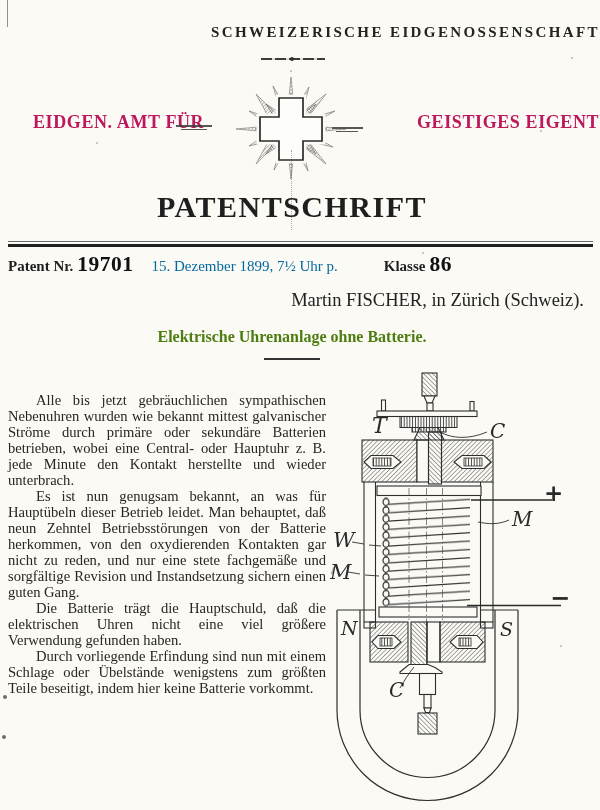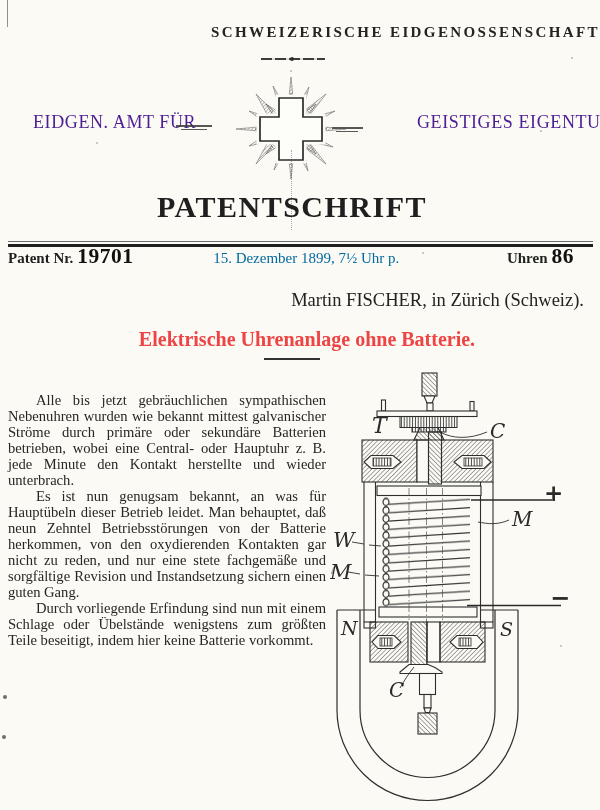--- a/index.html
+++ b/index.html
@@ -11,41 +11,41 @@
   .abs{position:absolute;}
   
   .small-header{
     top:24px; left:0; width:600px; text-align:right;
     font-size:15px; font-weight:600; letter-spacing:2.4px; color:#232323;
   }
   .dash-rule{ top:58px; left:261px; width:64px; height:2px;
     background:repeating-linear-gradient(90deg,#3c3c3c 0 11px, rgba(0,0,0,.12) 11px 14px);
   }
   .dash-rule .dot{ position:absolute; left:29px; top:-1px; width:4px; height:4px; background:#2e2e2e; border-radius:50%;}
-  .office{ font-size:18px; font-weight:400; letter-spacing:.6px; color:#4c1d95; white-space:nowrap;}
+  .office{ font-size:18px; font-weight:700; letter-spacing:.6px; color:#be185d; white-space:nowrap;}
   .office-left{ top:112px; left:33px;}
   .office-right{ top:112px; left:369px;margin-left:48px;}
   .emblem-dash{ background:#3a3a3a; height:1.5px; opacity:.85;}
   .center-dotted{ top:150px; left:291px; height:80px; width:0;
     border-left:1px dotted rgba(40,40,40,.38);}
   .doc-title{
     top:190px; left:-8px; width:600px; text-align:center;
     font-size:30px; font-weight:600; letter-spacing:1.5px; color:#1f1f1f;
   }
   .double-rule{ top:241px; left:8px; width:585px; height:2px;
     border-top:1px solid #6a6a6a; border-bottom:3px solid #1e1e1e;}
   
-  .info-row{ top:244px; left:8px; right:26px; display:flex;
-    justify-content:space-between; align-items:baseline;}
+  .info-row{ top:252px; left:8px; right:26px; display:flex;
+    align-items:baseline;gap:32px;}
   .lbl-bold{ font-size:15px; font-weight:700; color:#1f1f1f;}
   .big-num{ font-size:21.5px; font-weight:700; color:#111; letter-spacing:.5px;}
   .date-line{ font-size:15px; color:#0369a1; position:relative; left:-14px;}
   .inventor{ top:290px; left:0; width:584px; text-align:right; font-size:18.5px; color:#222;}
   .invention-title{ top:328px; left:0; width:584px; text-align:center;
-    font-size:20px; font-weight:700; color:#ef4444;margin-left:15px;}
+    font-size:16px; font-weight:700; color:#4d7c0f;}
   .mini-rule{ top:358px; left:264px; width:56px; height:1.5px; background:#333;}
   
   .body-col{ top:392px; left:8px; width:318px;}
   .body-col p{
     margin:0; font-size:14.6px; line-height:16px; text-align:justify;
     text-indent:28px; color:#262626; hyphens:manual;
   }
   
   .artifact{ background:#4a4a4a; opacity:.6;}
   .speck{ width:2px; height:2px; border-radius:50%; background:#555; opacity:.4;}
@@ -121,32 +121,33 @@
   <div class="abs doc-title">PATENTSCHRIFT</div>
   <div class="abs double-rule"></div>
 
   <div class="abs info-row">
     <span>
       <span class="lbl-bold">Patent Nr.</span>
       <span class="big-num">19701</span>
     </span>
     <span class="date-line">15. Dezember 1899, 7½ Uhr p.</span>
     <span>
-      <span class="lbl-bold">Uhren</span>
+      <span class="lbl-bold">Klasse</span>
       <span class="big-num">86</span>
     </span>
   </div>
 
   <div class="abs inventor">Martin FISCHER, in Zürich (Schweiz).</div>
   <div class="abs invention-title">Elektrische Uhrenanlage ohne Batterie.</div>
   <div class="abs mini-rule"></div>
 
   <div class="abs body-col">
     <p>Alle bis jetzt gebräuchlichen sympathischen Nebenuhren wurden wie bekannt mittest gal­vanischer Ströme durch primäre oder sekun­däre Batterien betrieben, wobei eine Central- oder Hauptuhr z. B. jede Minute den Kontakt herstellte und wieder unterbrach.</p>
     <p>Es ist nun genugsam bekannt, an was für Hauptübeln dieser Betrieb leidet. Man be­hauptet, daß neun Zehntel Betriebs­störungen von der Batterie herkommen, von den oxy­dierenden Kontakten gar nicht zu reden, und nur eine stete fach­gemäße und sorg­fältige Re­vision und Instand­setzung sichern einen guten Gang.</p>
+    <p>Die Batterie trägt die Haupt­schuld, daß die elektrischen Uhren nicht eine viel größere Verwendung gefunden haben.</p>
     <p>Durch vorliegende Erfindung sind nun mit einem Schlage oder Übel­stände wenig­stens zum größten Teile beseitigt, indem hier keine Batterie vorkommt.</p>
   </div>
 
   <svg class="abs" style="left:330px;top:370px;" width="270" height="440" viewBox="0 0 270 440">
     <defs>
       <pattern id="ph" patternUnits="userSpaceOnUse" width="3.2" height="3.2" patternTransform="rotate(45)">
         <line x1="0" y1="0" x2="0" y2="3.2" stroke="#3e3e3e" stroke-width="0.9"></line>
       </pattern>
       <pattern id="ph2" patternUnits="userSpaceOnUse" width="3.2" height="3.2" patternTransform="rotate(135)">
         <line x1="0" y1="0" x2="0" y2="3.2" stroke="#3e3e3e" stroke-width="0.9"></line>

